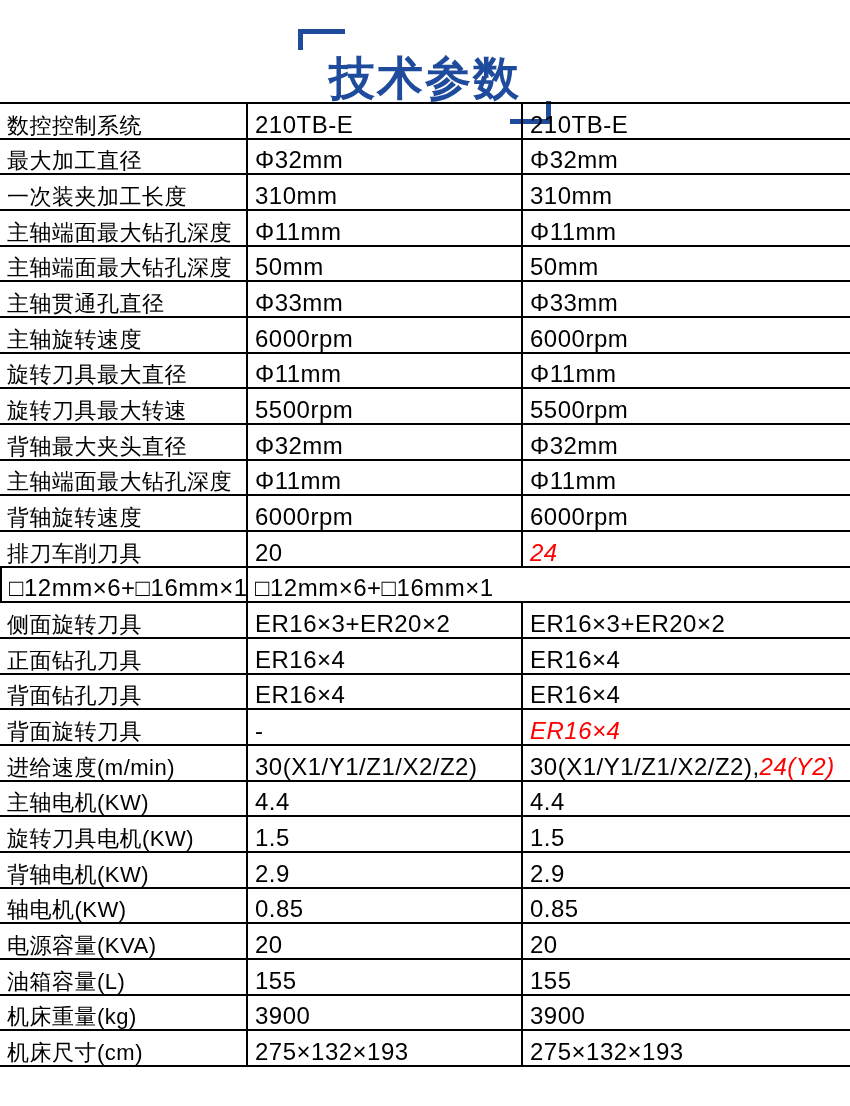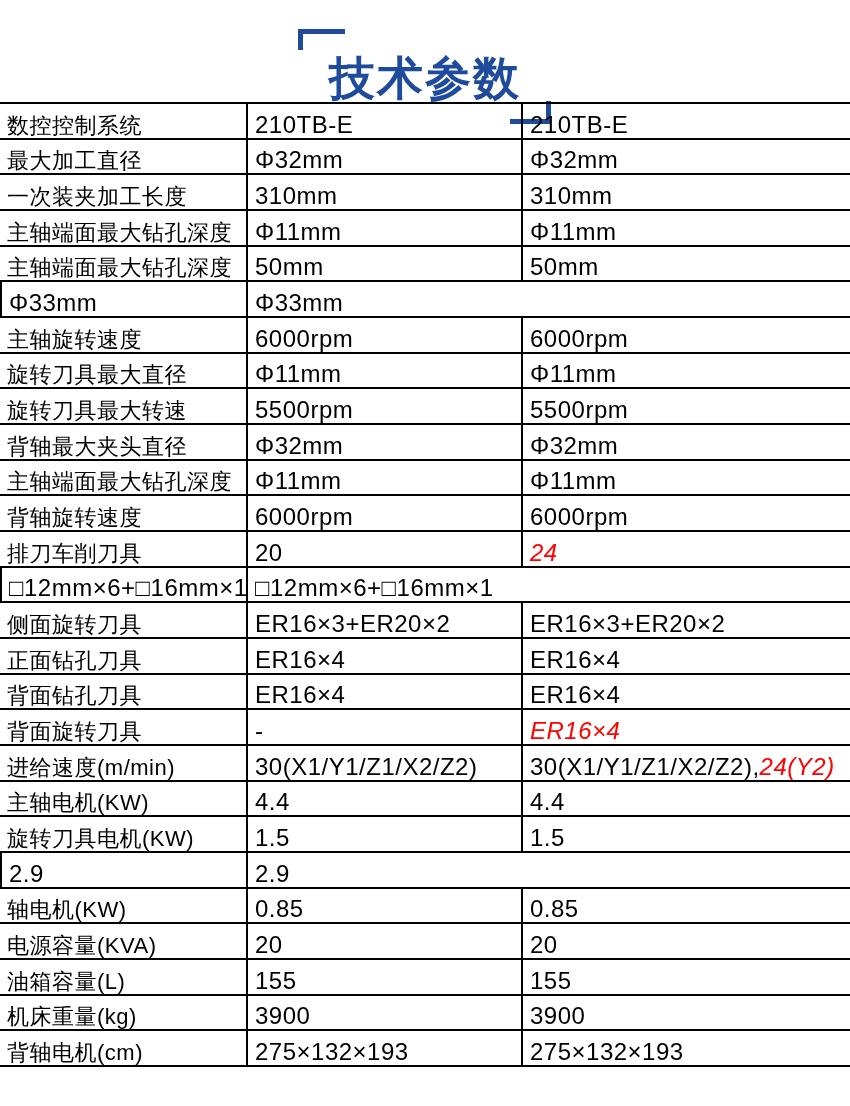--- a/index.html
+++ b/index.html
@@ -174,20 +174,23 @@
       <span class="vmain">50mm</span>
       <span class="vred"></span>
     </div>
     <div class="cell c3">
       <span class="vmain">50mm</span>
       <span class="vred"></span>
     </div>
   </div>
 
   <div class="row">
+    <div class="cell c1">
+      <span class="label">主轴贯通孔直径</span>
+    </div>
     <div class="cell c2">
       <span class="vmain">Φ33mm</span>
       <span class="vred"></span>
     </div>
     <div class="cell c3">
       <span class="vmain">Φ33mm</span>
       <span class="vred"></span>
     </div>
   </div>
 
@@ -392,20 +395,23 @@
       <span class="vmain">1.5</span>
       <span class="vred"></span>
     </div>
     <div class="cell c3">
       <span class="vmain">1.5</span>
       <span class="vred"></span>
     </div>
   </div>
 
   <div class="row">
+    <div class="cell c1">
+      <span class="label">背轴电机(KW)</span>
+    </div>
     <div class="cell c2">
       <span class="vmain">2.9</span>
       <span class="vred"></span>
     </div>
     <div class="cell c3">
       <span class="vmain">2.9</span>
       <span class="vred"></span>
     </div>
   </div>
 
@@ -460,21 +466,21 @@
       <span class="vred"></span>
     </div>
     <div class="cell c3">
       <span class="vmain">3900</span>
       <span class="vred"></span>
     </div>
   </div>
 
   <div class="row">
     <div class="cell c1">
-      <span class="label">背轴电机(cm)</span>
+      <span class="label">机床尺寸(cm)</span>
     </div>
     <div class="cell c2">
       <span class="vmain">275×132×193</span>
       <span class="vred"></span>
     </div>
     <div class="cell c3">
       <span class="vmain">275×132×193</span>
       <span class="vred"></span>
     </div>
   </div>

